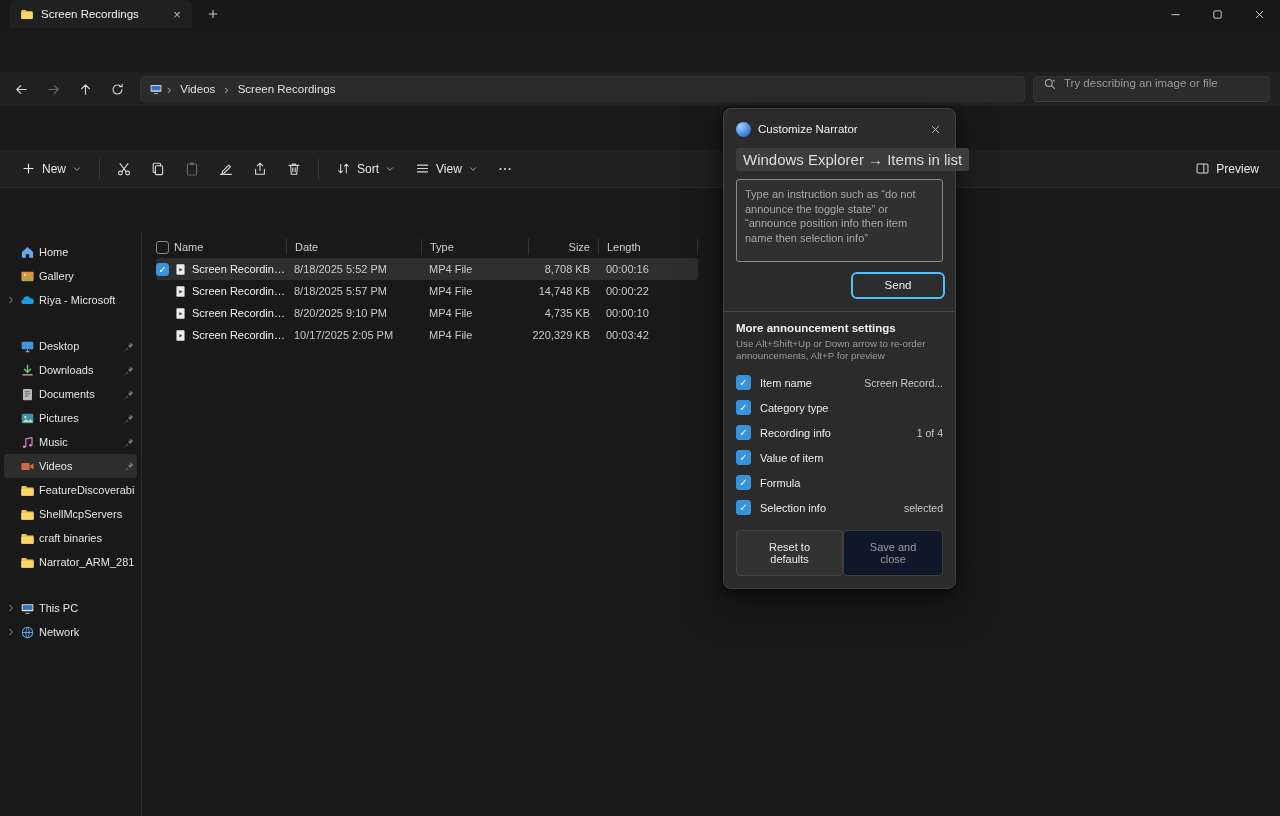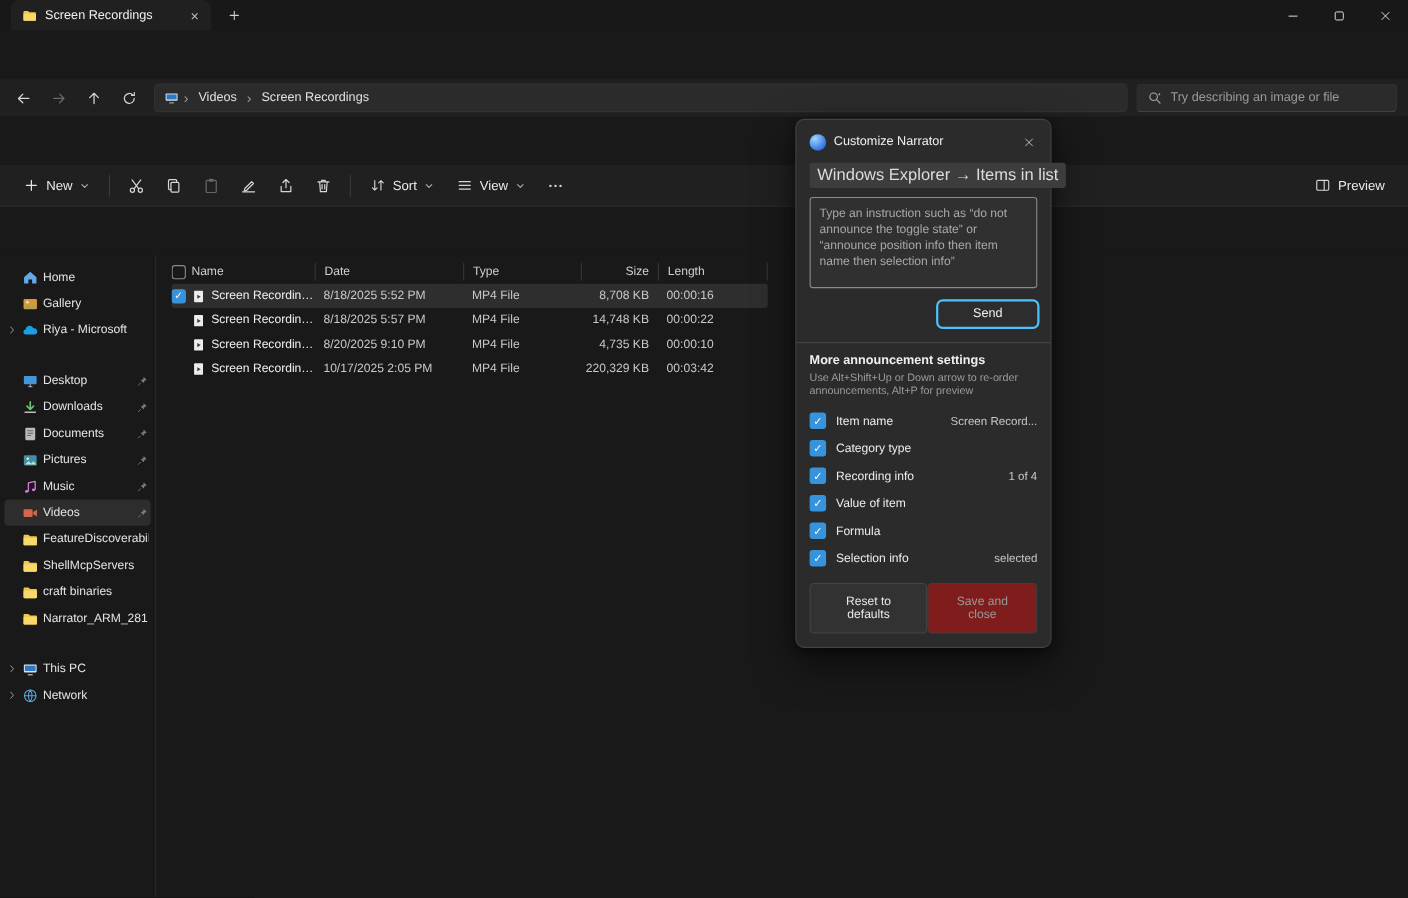--- a/index.html
+++ b/index.html
@@ -22,21 +22,21 @@
 
   
   .navbar{height:34px;background:#202020;display:flex;align-items:center;gap:2px;padding:0 10px 0 6px;flex:none;}
   .navbtn{width:30px;height:28px;border-radius:4px;display:flex;align-items:center;justify-content:center;}
   .navbtn svg{width:15px;height:15px;}
   .navbtn.disabled{opacity:.4;}
   .crumbbar{flex:1;height:26px;background:#2b2b2b;border:1px solid #313131;border-radius:4px;margin:0 6px;display:flex;align-items:center;gap:3px;padding:0 8px;font-size:11.5px;color:#e0e0e0;}
   .ci{width:14px;height:14px;flex:none;}
   .crumb{padding:2px 5px;border-radius:3px;white-space:nowrap;}
   .crumb-sep{color:#9a9a9a;font-size:13px;padding:0 1px;}
-  .searchbox{width:237px;height:26px;background:#2b2b2b;border:1px solid #313131;border-bottom-color:#414141;border-radius:4px;display:flex;align-items:center;gap:7px;padding:0 9px;flex:none;}
+  .searchbox{width:237px;height:26px;background:#2b2b2b;border:1px solid #313131;border-bottom-color:#414141;border-radius:4px;display:flex;align-items:flex-start;gap:7px;padding:0 9px;flex:none;}
   .searchbox svg{width:14px;height:14px;flex:none;}
   .searchbox input{flex:1;background:transparent;border:none;outline:none;color:#e8e8e8;font-size:11.5px;font-family:inherit;min-width:0;}
   .searchbox input::placeholder{color:#9a9a9a;}
 
   
   .toolbar{height:38px;background:#202020;border-bottom:1px solid #2c2c2c;display:flex;align-items:center;padding:0 12px;gap:2px;flex:none;}
   .tbtn{display:flex;align-items:center;gap:6px;height:30px;padding:0 9px;border-radius:4px;background:transparent;border:none;color:#e8e8e8;font-size:12px;font-family:inherit;}
   .ticon{width:32px;height:30px;display:flex;align-items:center;justify-content:center;border-radius:4px;}
   .ticon svg{width:16px;height:16px;}
   .ticon.dim{opacity:.45;}
@@ -93,21 +93,21 @@
   .dheading{margin:10px 12px 4px;font-size:11.5px;font-weight:bold;color:#f0f0f0;}
   .dhint{margin:0 12px;font-size:9.8px;line-height:1.3;color:#9b9b9b;}
   .opts{margin-top:7px;}
   .opt{display:flex;align-items:center;gap:9px;padding:5px 12px;}
   .ocheck{width:15px;height:15px;border-radius:3px;border:1px solid #8a8a8a;flex:none;display:flex;align-items:center;justify-content:center;font-size:10px;color:#fff;}
   .ocheck.on{background:#3794dc;border-color:#3794dc;}
   .olabel{flex:1;font-size:11px;color:#ececec;}
   .oval{font-size:10.5px;color:#c6c6c6;white-space:nowrap;}
   .dfoot{margin-top:auto;display:flex;justify-content:space-between;padding:10px 12px 12px;}
   .dbtn{padding:10px 12px;background:#323232;border:1px solid #454545;border-radius:4px;color:#e8e8e8;font-size:11px;font-family:inherit;}
-  .dbtn.save{background:#7f1d1d;border-color:#3e3e3e;color:#9a9a9a;}
+  .dbtn.save{background:#0f172a;border-color:#3e3e3e;color:#9a9a9a;}
 
   
   .statusbar{height:21px;display:flex;align-items:center;gap:10px;padding:0 12px;font-size:10.5px;color:#cfcfcf;flex:none;background:#191919;}
   .ssep{width:1px;height:12px;background:#4a4a4a;flex:none;}
   .sview{width:18px;height:16px;display:flex;align-items:center;justify-content:center;}
   .sview svg{width:14px;height:14px;}
 </style>
 </head>
 <body>
 

